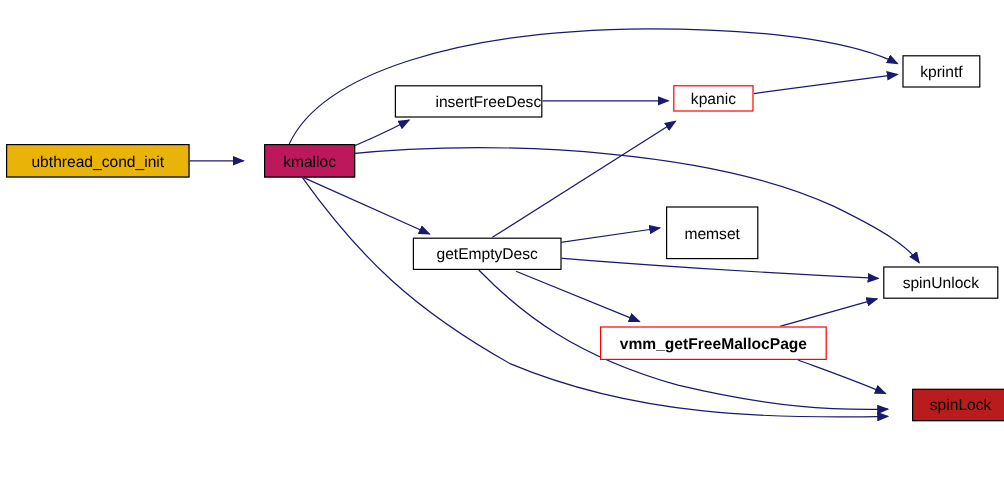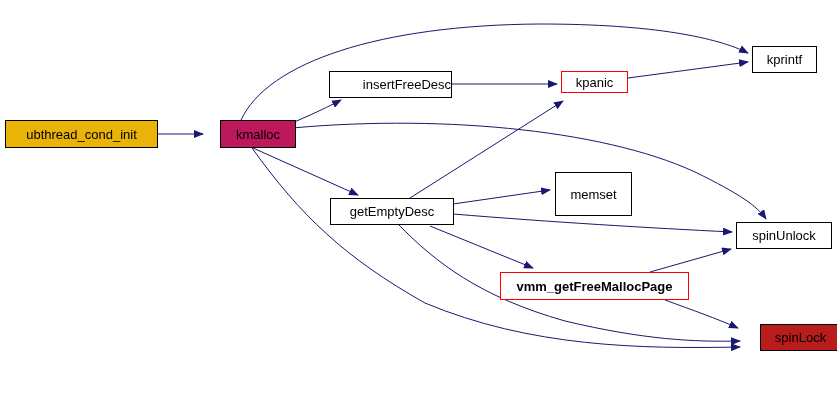--- a/index.html
+++ b/index.html
@@ -71,21 +71,21 @@
       </div>
       <div class="graph-node" style="left: 329px; top: 71px; width: 123px; height: 27px; background: rgb(255, 255, 255); border: 1px solid rgb(0, 0, 0); justify-content: flex-end;">
         <span>insertFreeDesc</span>
       </div>
       <div class="graph-node" style="left: 561px; top: 71px; width: 67px; height: 22px; background: rgb(255, 255, 255); border: 1px solid rgb(255, 0, 0);">
         <span>kpanic</span>
       </div>
       <div class="graph-node" style="left: 752px; top: 46px; width: 65px; height: 27px; background: rgb(255, 255, 255); border: 1px solid rgb(0, 0, 0);">
         <span>kprintf</span>
       </div>
-      <div class="graph-node" style="left: 330px; top: 198px; width: 124px; height: 27px; background: rgb(255, 255, 255); border: 1px solid rgb(0, 0, 0);">
+      <div class="graph-node" style="left: 344px; top: 198px; width: 124px; height: 27px; background: rgb(255, 255, 255); border: 1px solid rgb(0, 0, 0);">
         <span>getEmptyDesc</span>
       </div>
       <div class="graph-node" style="left: 555px; top: 172px; width: 77px; height: 44px; background: rgb(255, 255, 255); border: 1px solid rgb(0, 0, 0);">
         <span>memset</span>
       </div>
       <div class="graph-node" style="left: 736px; top: 222px; width: 96px; height: 27px; background: rgb(255, 255, 255); border: 1px solid rgb(0, 0, 0); align-items: center;">
         <span>spinUnlock</span>
       </div>
       <div class="graph-node" style="left: 500px; top: 272px; width: 189px; height: 28px; background: rgb(255, 255, 255); border: 1px solid rgb(255, 0, 0); font-weight: bold;">
         <span>vmm_getFreeMallocPage</span>

